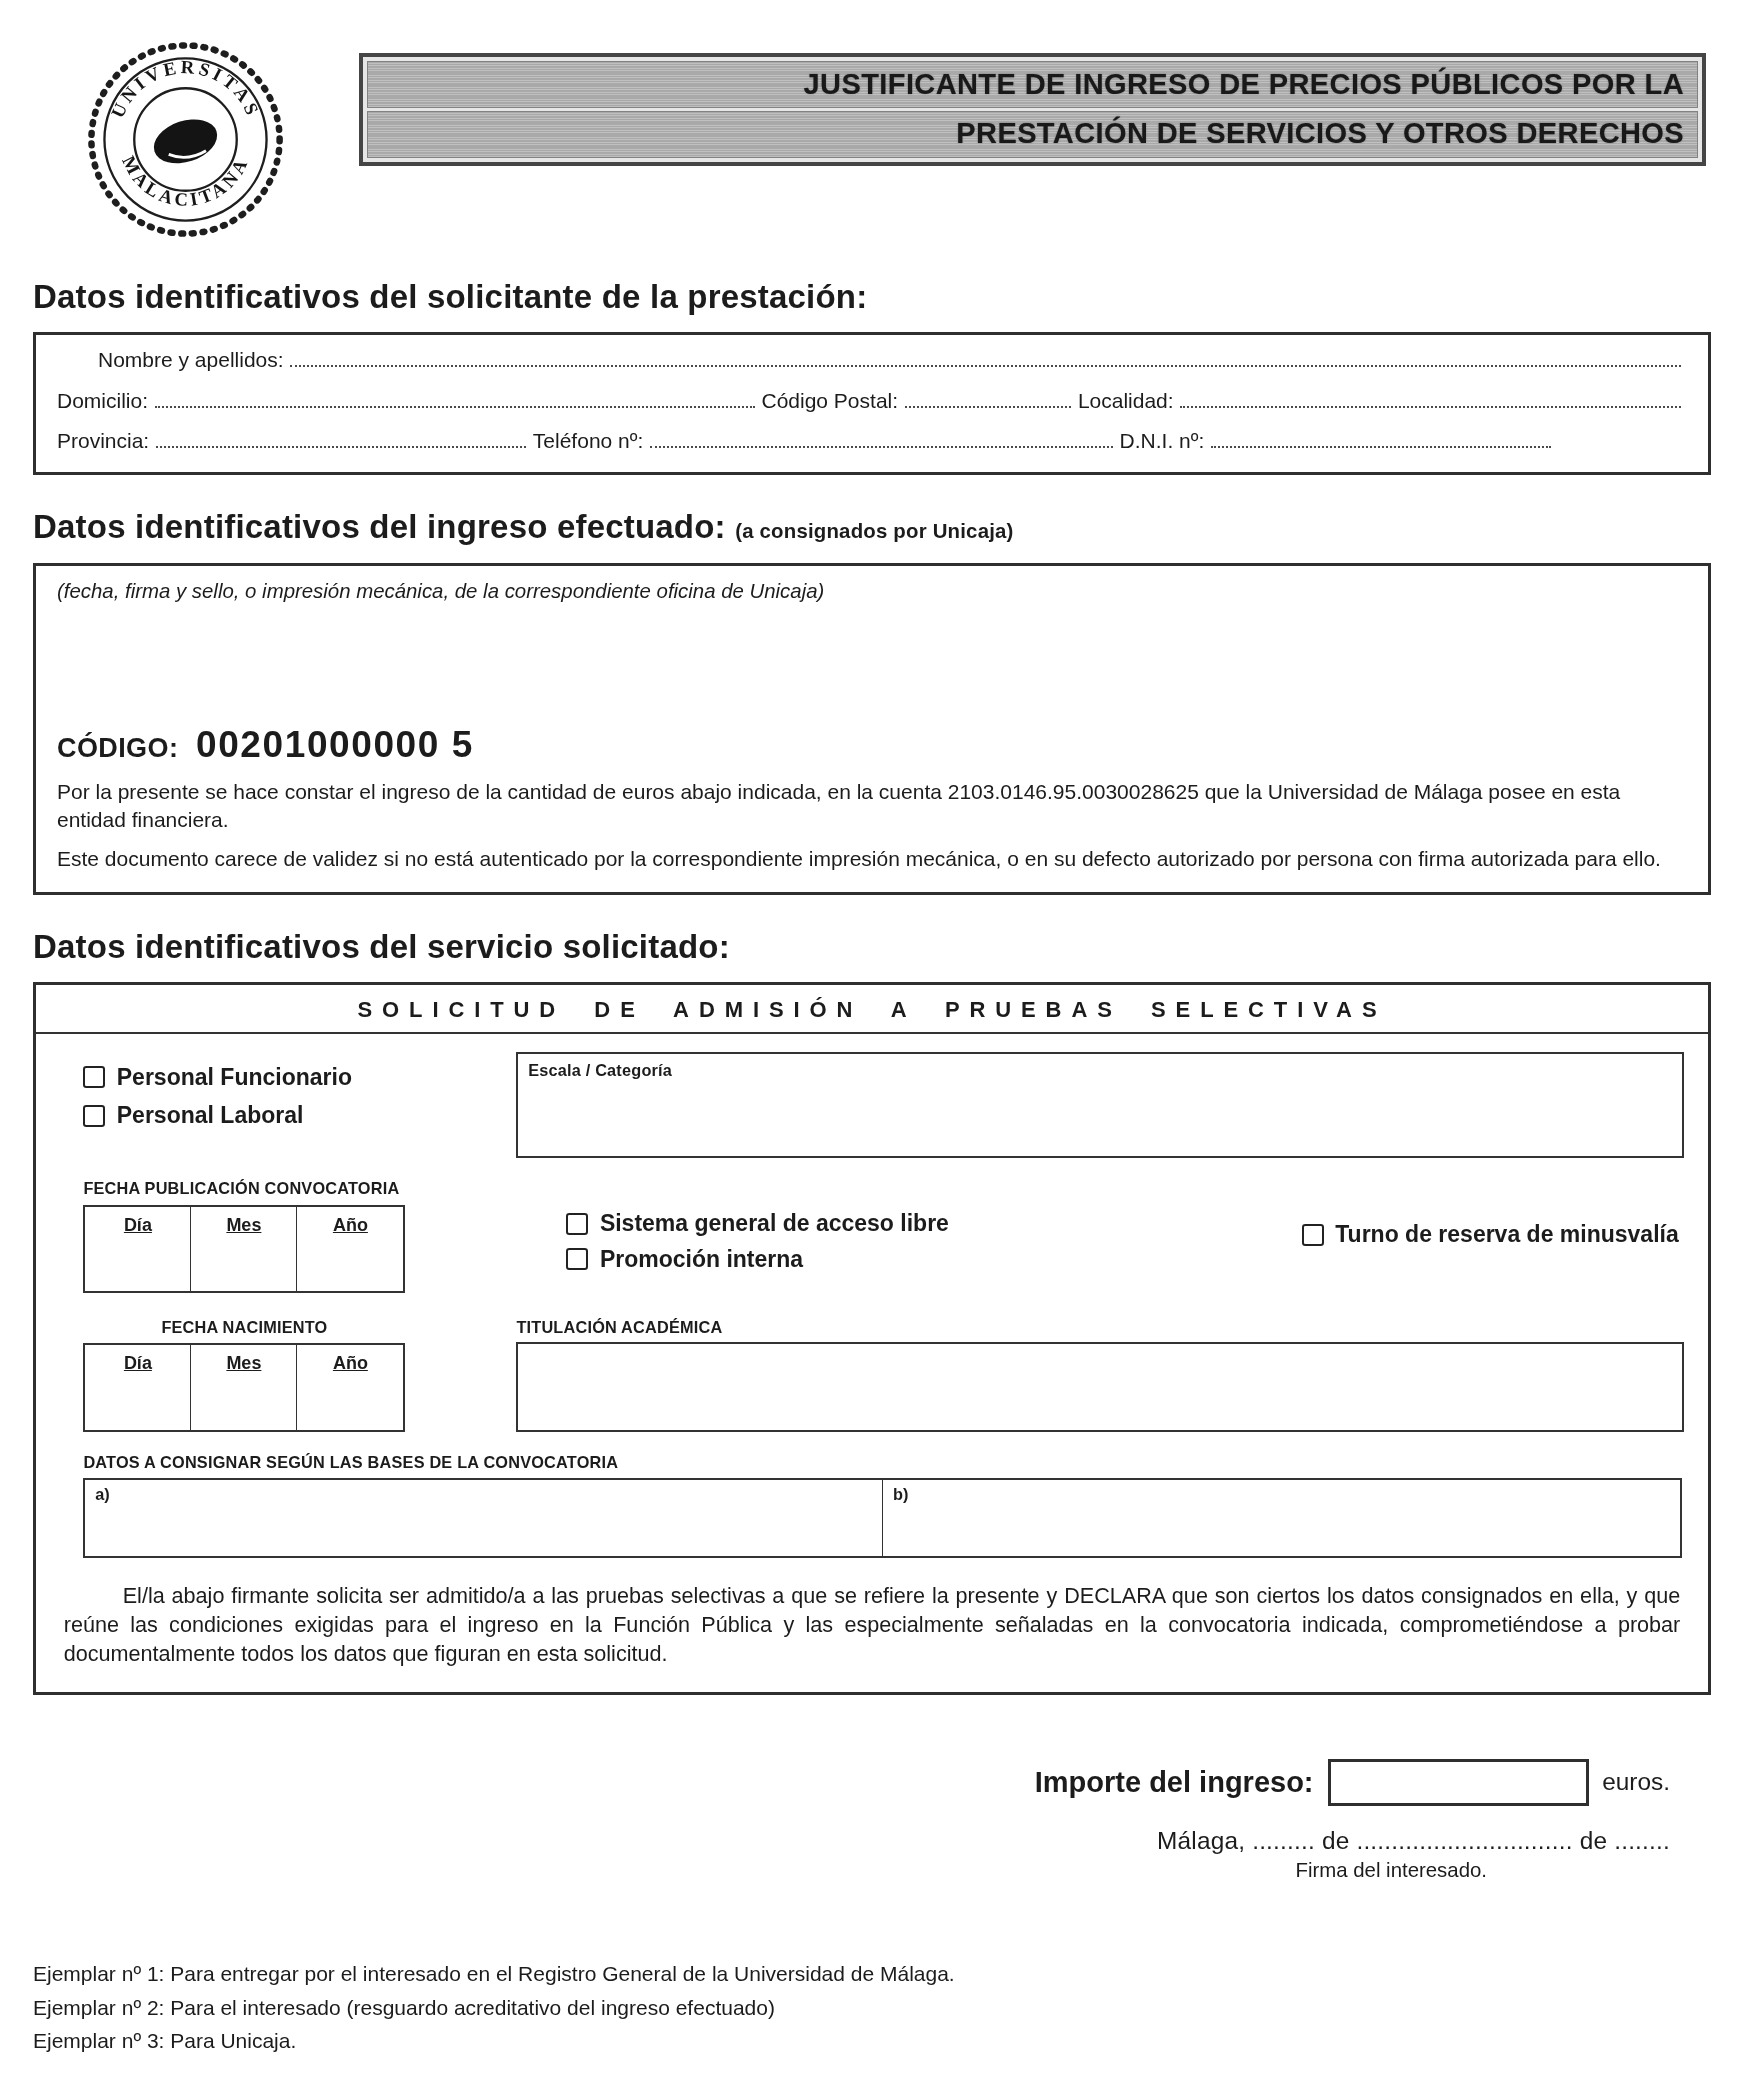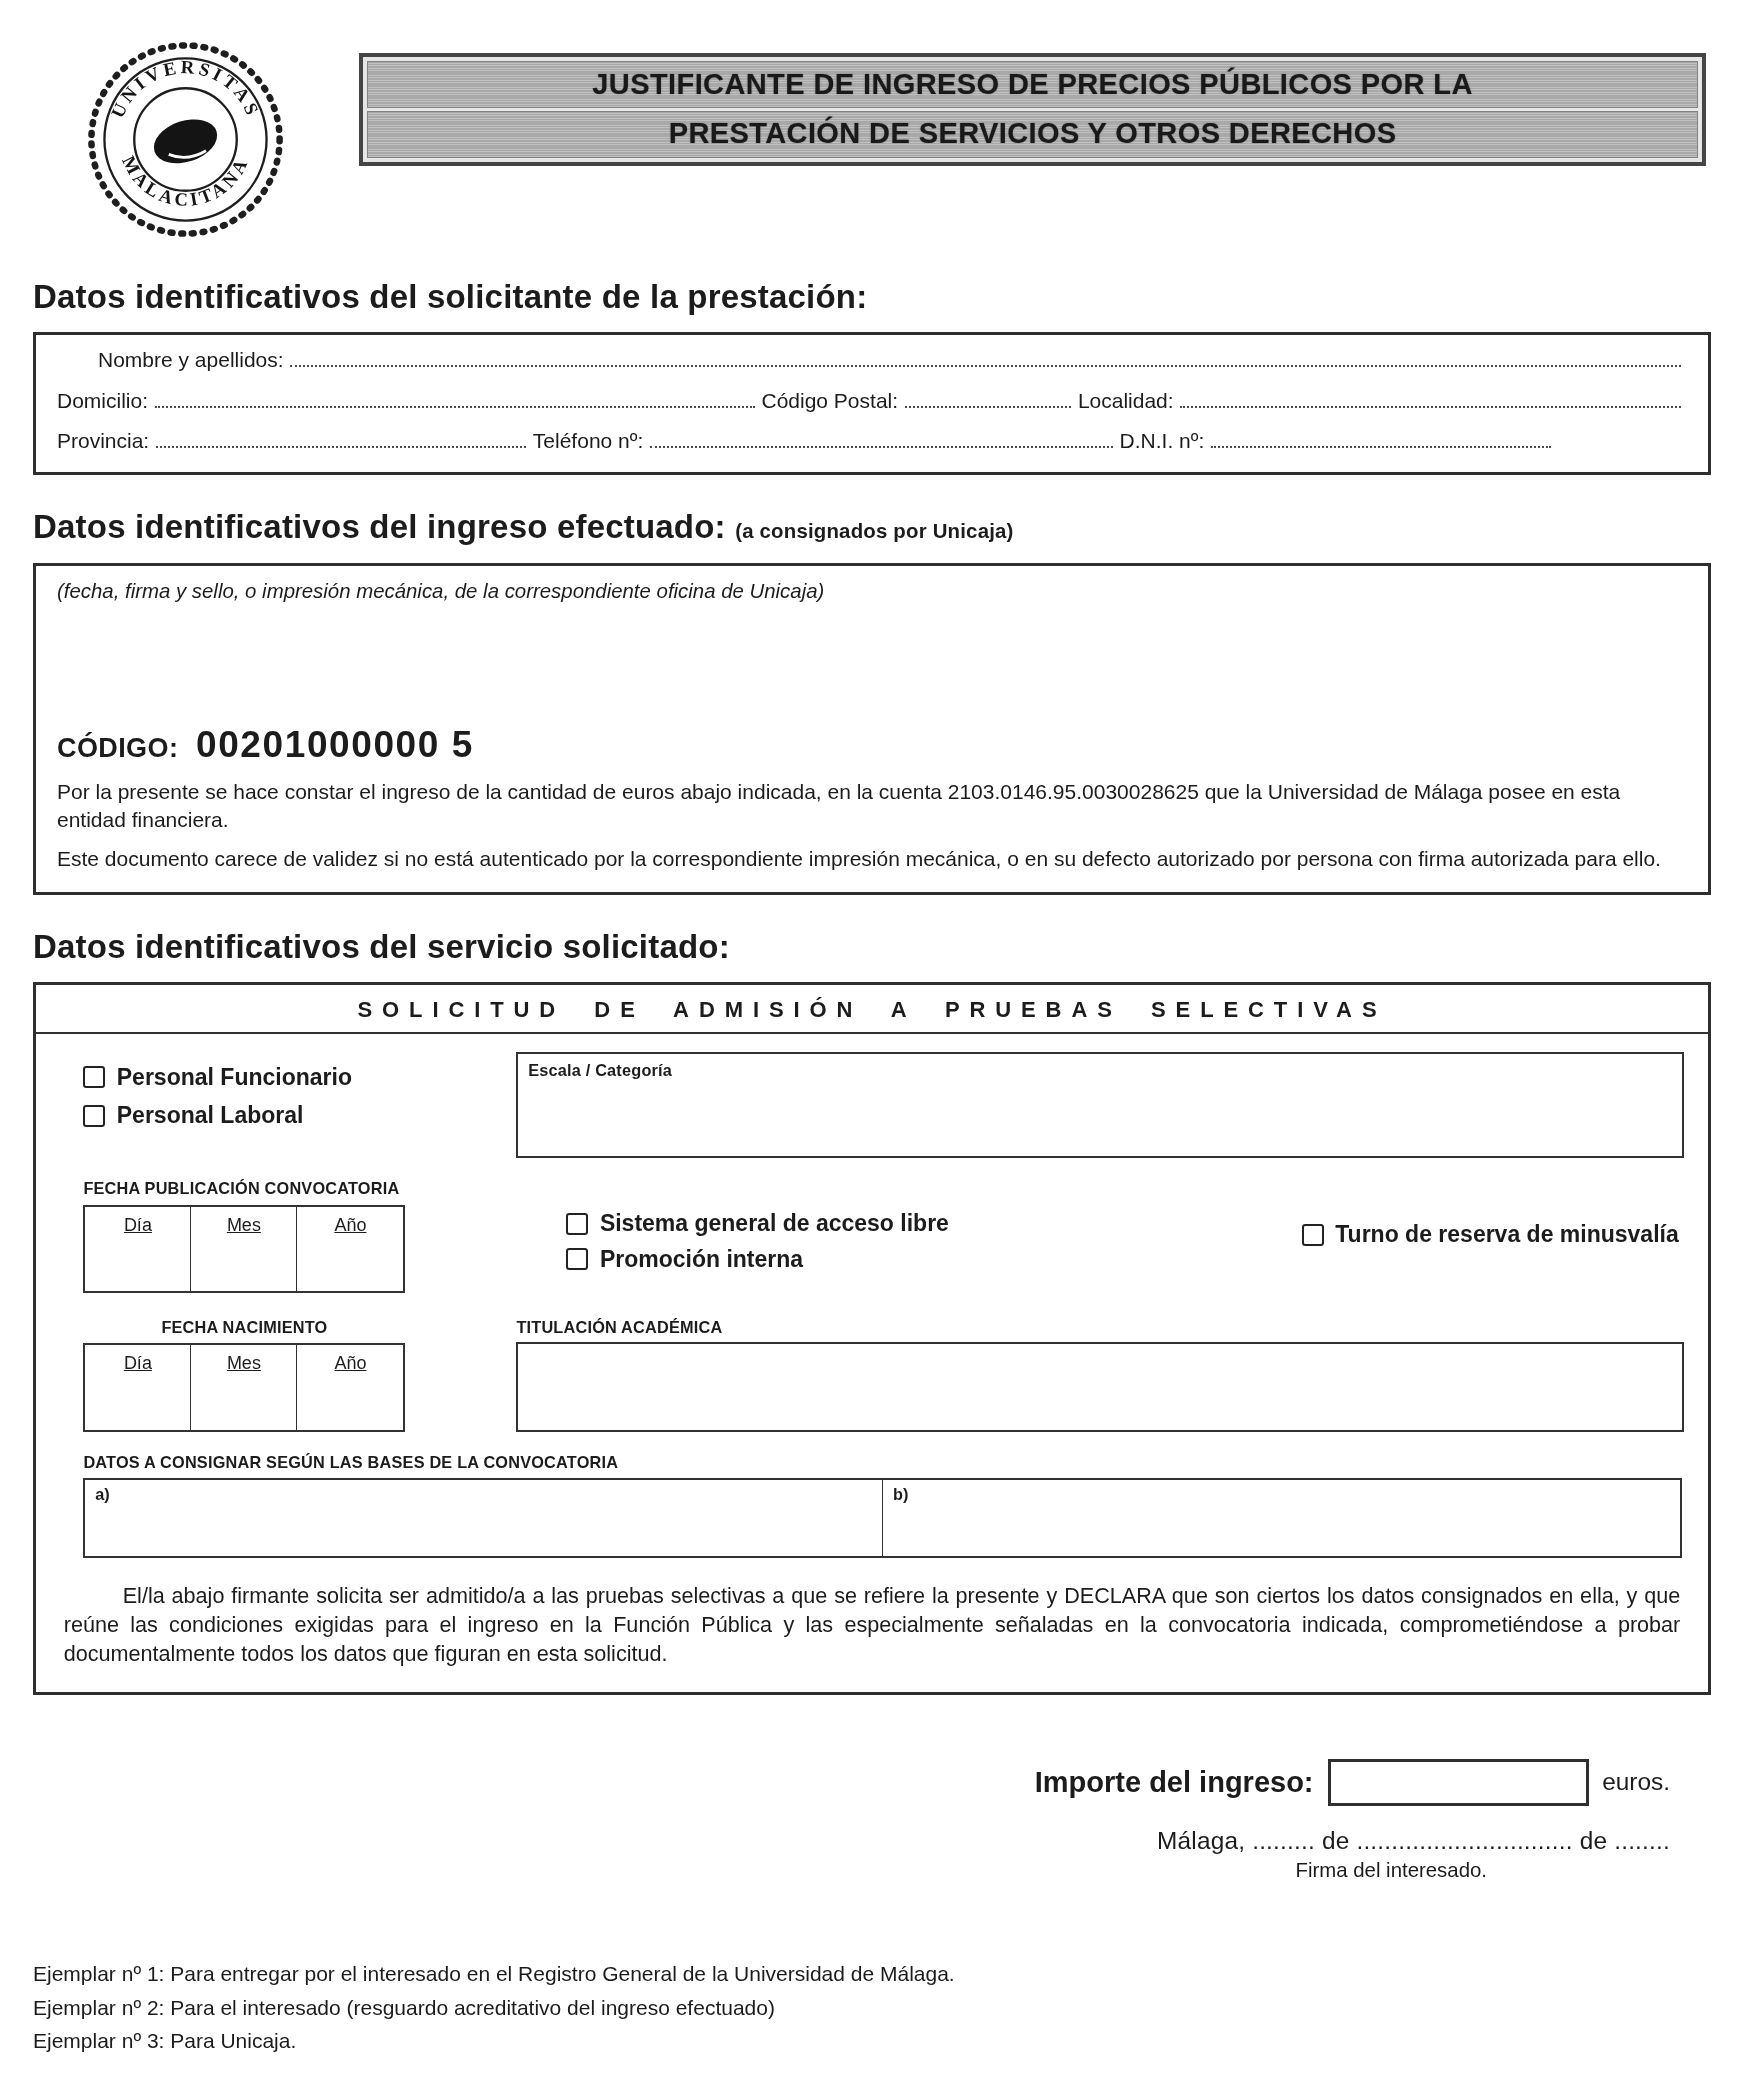--- a/index.html
+++ b/index.html
@@ -15,21 +15,21 @@
   .top { display:flex; align-items:flex-start; }
   .logo-wrap { width:326px; padding-left:50px; flex:none; }
   .title-box {
     flex:1; margin-top:16.3px; margin-right:4.9px;
     border:4.1px solid #454545; background:#e6e6e6; padding:4.1px;
   }
   .strip {
     background:#b2b2b2;
     background-image:repeating-linear-gradient(0deg, rgba(255,255,255,.18) 0 0.8px, rgba(0,0,0,0.05) 0.8px 2.4px);
     border:1.6px solid #828282;
-    text-align:center; font-weight:bold; font-size:29px; line-height:1.25;
+    text-align:right; font-weight:bold; font-size:29px; line-height:1.25;
     padding:3.3px 13px 4.9px; letter-spacing:0.4px; color:#191919;
     text-shadow:0 0 1.6px rgba(70,70,70,.65);
   }
   .strip + .strip { margin-top:3.3px; }
   
   .sec-heading { font-size:33px; font-weight:bold; margin-top:33px; letter-spacing:0.2px; }
   .sec-heading .note { font-size:20.4px; font-weight:bold; }
   
   .box { border:3.3px solid #2f2f2f; margin-top:16.3px; }
   
@@ -52,21 +52,21 @@
     padding:11.4px 8.1px 9.8px; border-bottom:2.4px solid #333;
   }
   .service-body { padding:18px 24.4px 23px; }
   .cb { display:inline-block; width:22px; height:22px; border:2.4px solid #222; border-radius:3.3px; margin-right:11.4px; flex:none; background:#fff; }
   .cb-row { display:flex; align-items:center; font-weight:bold; font-size:23px; margin-top:11.4px; }
   .row-a { display:flex; align-items:flex-start; }
   .col-left { width:456px; padding-left:23px; flex:none; }
   .escala-box { flex:1; border:2.4px solid #333; height:106px; padding:6.5px 9.8px; }
   .small-label { font-size:16.3px; font-weight:bold; letter-spacing:0.2px; }
   .date-grid { width:322px; border:2.4px solid #333; display:grid; grid-template-columns:1fr 1fr 1fr; margin-top:6.5px; background:#fff; }
-  .dg-head { text-align:center; font-weight:normal; font-size:18px; text-decoration:underline; padding:8.1px 0 3.3px; border-right:1.6px solid #333; }
+  .dg-head { text-align:center; font-weight:bold; font-size:18px; text-decoration:underline; padding:8.1px 0 3.3px; border-right:1.6px solid #333; }
   .dg-head.no-r { border-right:none; }
   .dg-cell { height:52px; border-right:1.6px solid #333; }
   .dg-cell.no-r { border-right:none; }
   .row-c { display:flex; align-items:flex-start; margin-top:21px;gap:42px; }
   .fp-block, .fn-block { width:456px; flex:none; padding-left:23px; }
   .mid-checks { margin-left:8.1px; margin-top:23px; }
   .mid-checks .cb-row { margin-top:8.1px; }
   .minus-check { margin-left:auto; margin-top:42px; margin-right:4.9px; }
   .row-d { display:flex; align-items:flex-start; margin-top:24.4px; }
   .fn-label { width:322px; text-align:center; }

